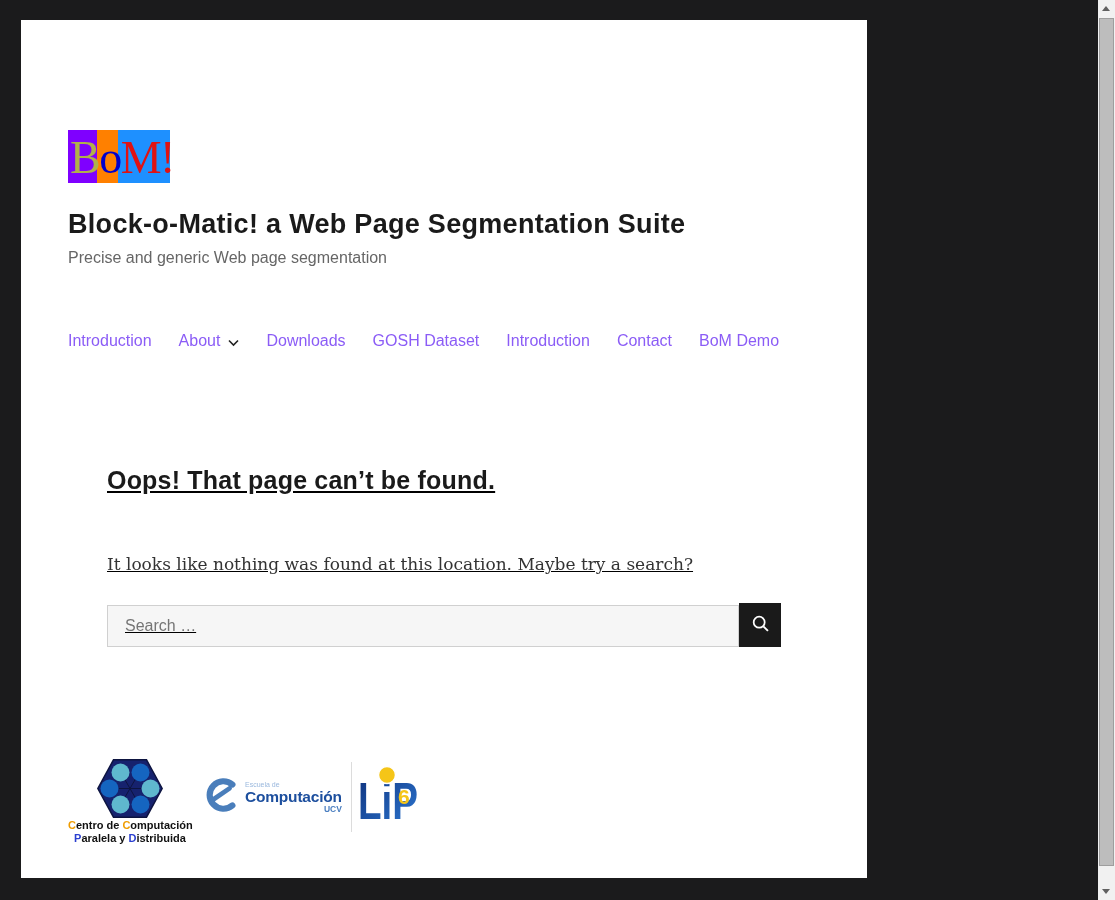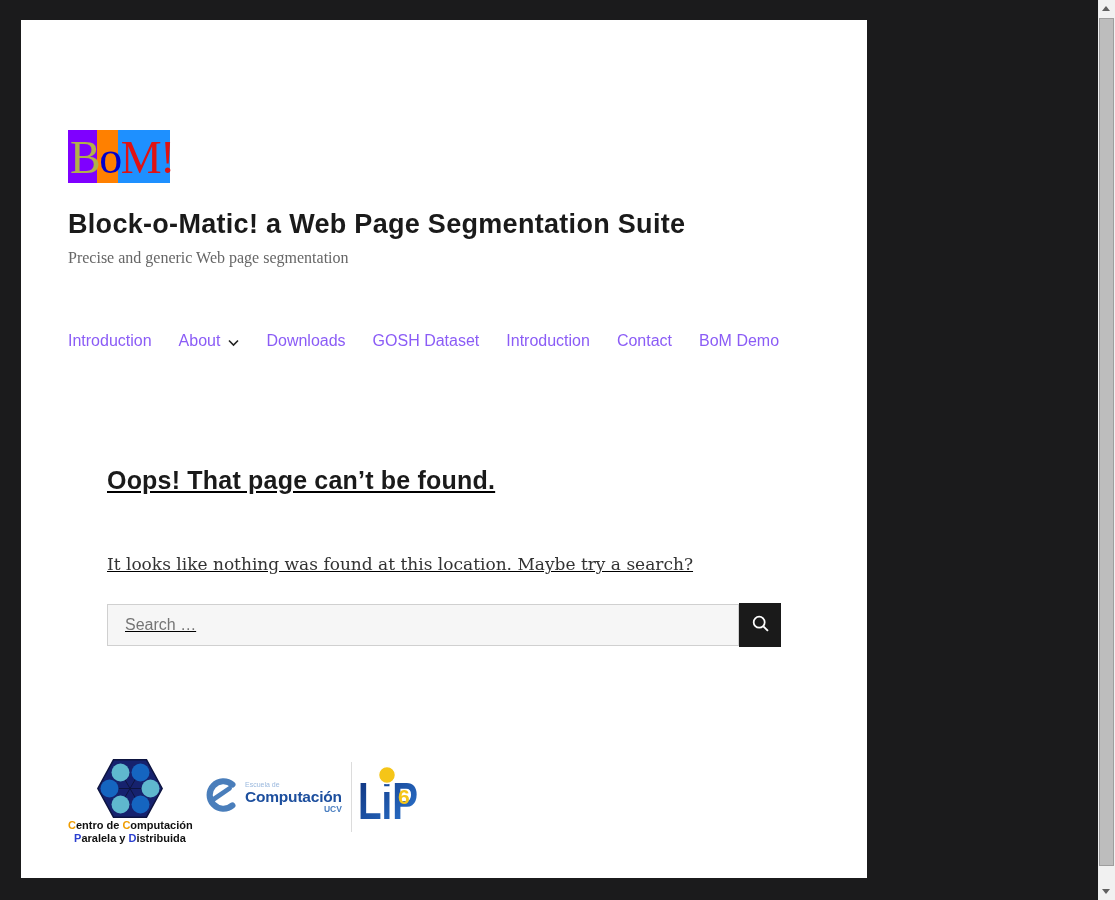--- a/index.html
+++ b/index.html
@@ -27,38 +27,38 @@
     font-size:46px;letter-spacing:-1.5px;white-space:nowrap;
   }
   .lchar-b{color:#b0b04a;}
   .lchar-o{color:#0000cc;}
   .lchar-m{color:#e01212;}
   .site-title{
     margin:26px 0 0;font-size:27px;font-weight:700;color:#1a1a1a;
     letter-spacing:.3px;cursor:pointer;display:inline-block;
   }
   .site-tagline{
-    margin:9px 0 0;font-family:Liberation Serif, serif;
+    margin:9px 0 0;font-family:Liberation Sans, sans-serif;
     font-size:16px;color:#666;
   }
   
   .main-nav{margin-top:63px;display:flex;align-items:center;}
   .main-nav a{
     margin-right:27px;font-size:16px;color:#8b5cf6;text-decoration:none;
     display:inline-flex;align-items:center;cursor:pointer;
   }
   .main-nav a .chev{margin-left:8px;margin-top:3px;}
   
   .content{width:674px;margin:115px auto 0;text-decoration:underline;}
   .page-title{margin:0;font-size:25px;font-weight:700;color:#1a1a1a;letter-spacing:.2px;}
   .not-found-msg{
     margin:59px 0 0;font-family:"DejaVu Serif",serif;
     font-size:17px;color:#333;
   }
-  .search-form{margin-top:30px;display:flex;align-items:flex-start;}
+  .search-form{margin-top:30px;display:flex;align-items:center;}
   .search-input{
     flex:1;height:42px;box-sizing:border-box;border:1px solid #d0d0d0;
     background:#f6f6f6;padding:0 17px;font-size:16px;color:#555;
     font-family:"Liberation Sans",sans-serif;outline:none;
   }
   .search-input::placeholder{color:#757575;opacity:1;}
   .search-btn{
     width:42px;height:44px;margin-top:-1px;border:0;background:#1a1a1a;
     display:flex;align-items:center;justify-content:center;cursor:pointer;flex:0 0 42px;
   }

